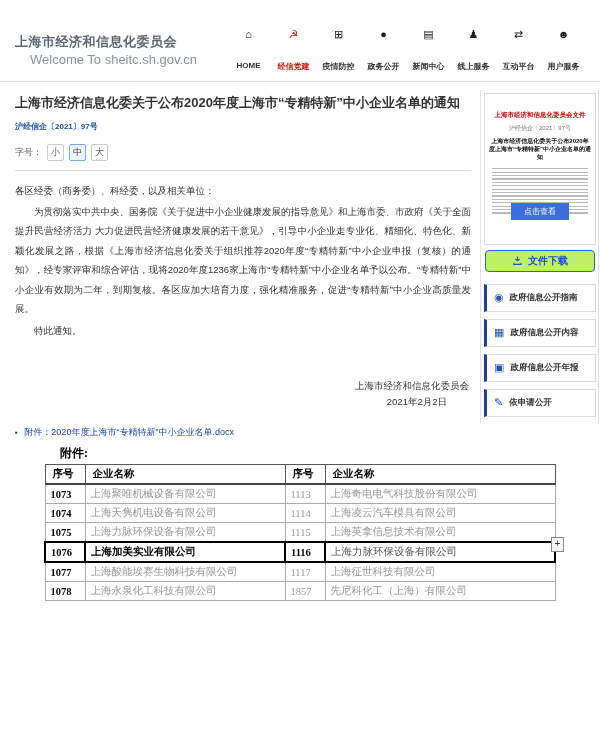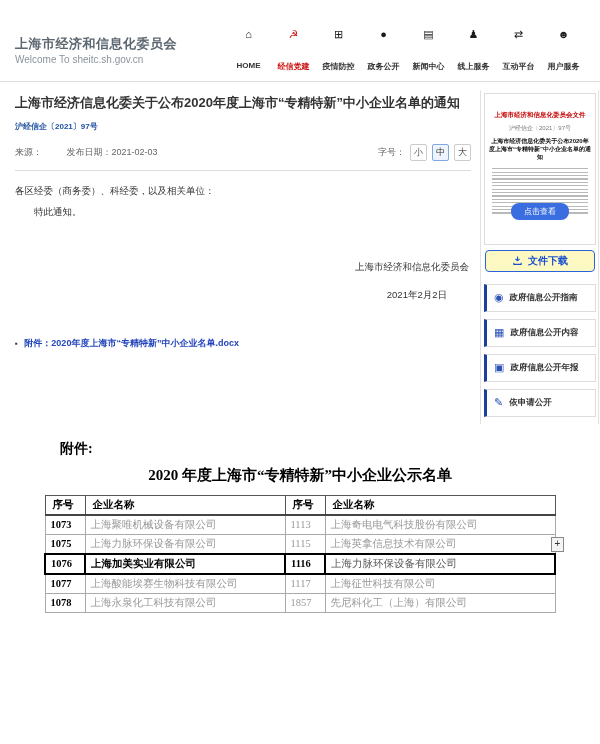--- a/index.html
+++ b/index.html
@@ -3,21 +3,21 @@
 <meta charset="utf-8">
 <style>
   html,body{margin:0;padding:0;background:#fff;}
   .page{width:600px;height:744px;position:relative;overflow:hidden;background:#fff;
         font-family:"Liberation Sans",sans-serif;color:#333;}
 
   
   .topbar{display:flex;justify-content:space-between;align-items:center;
           padding:28px 14px 9px 15px;border-bottom:1px solid #ddd;}
   .brand-cn{font-size:13px;font-weight:bold;color:#5b6670;letter-spacing:.5px;}
-  .brand-en{font-size:10px;color:#8a949c;margin-top:1px;}
+  .brand-en{font-size:13px;color:#8a949c;margin-top:1px;margin-left:15px;}
   .mainnav{display:flex;}
   .navitem{width:45px;text-align:center;cursor:pointer;}
   .navitem .nicon{display:block;font-size:11px;line-height:12px;color:#1b1b1b;}
   .navitem .nlabel{display:block;font-size:8px;font-weight:bold;color:#333;margin-top:21px;}
   .navitem.active .nicon,.navitem.active .nlabel{color:#cc1414;}
 
   
   .main{display:flex;align-items:flex-start;padding:8px 1px 0 15px;}
   .content{width:456px;}
   .aside{width:112px;margin-left:9px;border-left:1px solid #e2e2e2;border-right:1px solid #e2e2e2;
@@ -32,45 +32,45 @@
   .a-meta-right{display:flex;align-items:center;}
   .size-box{width:15px;height:15px;border:1px solid #ccc;border-radius:2px;font-size:9px;
             display:inline-flex;align-items:center;justify-content:center;color:#555;
             margin-left:5px;background:#fff;cursor:pointer;}
   .size-box.selected{border-color:#7fa8e0;background:#eef4fd;color:#333;}
   .a-body{margin-top:10px;font-size:9.5px;color:#333;line-height:2.05;text-align:justify;}
   .a-body p{margin:0 0 2px;}
   .a-body p.indent{text-indent:2em;}
   .a-sign{margin-top:40px;display:flex;flex-direction:column;align-items:flex-end;
           font-size:9.5px;color:#333;padding-right:2px;}
-  .a-sign .sig-date{margin-top:15px;padding-right:22px;}
-  .a-attach{margin-top:35px;font-size:9px;font-weight:bold;}
+  .a-sign .sig-date{margin-top:3px;padding-right:22px;}
+  .a-attach{margin-top:17px;font-size:9px;font-weight:normal;}
   .a-attach .bullet{color:#333;margin-right:4px;font-size:8px;}
   .a-attach .alink{color:#2244bb;cursor:pointer;}
 
   
   .preview-card{border:1px solid #ddd;background:#fff;position:relative;padding:5px 4px 30px;margin:1px 0 5px;}
   .mini-doc-title{color:#c40000;font-weight:bold;font-size:6.5px;text-align:center;margin:12px 0 5px;line-height:1.25;}
   .mini-doc-num{font-size:6px;color:#777;text-align:center;margin-bottom:5px;}
   .mini-doc-heading{font-size:6px;font-weight:bold;color:#111;text-align:center;line-height:1.3;margin-bottom:4px;}
   .mini-doc-lines{height:48px;background:repeating-linear-gradient(to bottom,#fff 0 2.2px,#b9b9b9 2.2px 3.4px);
                   margin:2px 3px 0;}
   .view-btn{position:absolute;left:50%;transform:translateX(-50%);bottom:24px;background:#3a6ee0;color:#fff;
-            font-size:8px;padding:3px 13px;border-radius:8px;white-space:nowrap;cursor:pointer;}
+            font-size:8px;padding:3px 13px;border-radius:0;white-space:nowrap;cursor:pointer;}
   .download-btn{display:flex;align-items:center;justify-content:center;gap:5px;border:1px solid #2a62d9;
-                border-radius:4px;background:#fef9c3;color:#1a50d0;font-weight:bold;font-size:10px;
+                border-radius:4px;background:#bef264;color:#1a50d0;font-weight:bold;font-size:10px;
                 height:20px;margin:0 1px 12px;cursor:pointer;}
   .menu-item{position:relative;border:1px solid #ddd;border-left:3px solid #1d3f9e;background:#fff;height:26px;
              display:flex;align-items:center;gap:6px;padding-left:7px;margin-bottom:7px;cursor:pointer;}
   .menu-item .micon{color:#2a52b5;font-size:11px;line-height:11px;}
   .menu-item .mlabel{font-size:8.5px;font-weight:bold;color:#333;}
 
   
   .docx{font-family:"Liberation Serif",serif;}
-  .attach-label{font-size:14px;color:#000;margin:16px 0 2px 60px;font-weight:bold;}
+  .attach-label{font-size:12px;color:#000;margin:6px 0 2px 60px;font-weight:bold;}
   .doc-table-title{text-align:center;font-size:15px;font-weight:bold;color:#000;margin:8px 0 10px;}
   table.doc-table{border-collapse:collapse;margin:0 auto;width:510px;font-size:10.5px;table-layout:fixed;}
   .doc-table th{border:1px solid #555;border-bottom:2px solid #444;font-weight:bold;color:#000;
                 text-align:left;padding:2px 7px;}
   .doc-table td{border:1px solid #aaa;padding:2px 5px;white-space:nowrap;overflow:hidden;}
   .doc-table col.c-no{width:40px;}
   .doc-table col.c-name1{width:200px;}
   .doc-table col.c-name2{width:230px;}
   .doc-table td.no-l{font-weight:bold;color:#000;}
   .doc-table td.no-r{color:#999;}
@@ -128,34 +128,31 @@
     </nav>
   </div>
 
   <div class="main">
 
     <div class="content">
       <div class="a-title">上海市经济信息化委关于公布2020年度上海市“专精特新”中小企业名单的通知</div>
       <div class="a-docnum">沪经信企〔2021〕97号</div>
 
       <div class="a-meta">
-        <div class="a-meta-left">
-          <span>来源：</span>
-          <span>发布日期：2021-02-03</span>
-        </div>
         <div class="a-meta-right">
           <span>字号：</span>
           <span class="size-box">小</span>
           <span class="size-box selected">中</span>
           <span class="size-box">大</span>
         </div>
       </div>
 
       <div class="a-body">
         <p>各区经委（商务委）、科经委，以及相关单位：</p>
+        <p class="indent">为贯彻落实中共中央、国务院《关于促进中小企业健康发展的指导意见》和上海市委、市政府《关于全面提升民营经济活力 大力促进民营经济健康发展的若干意见》，引导中小企业走专业化、精细化、特色化、新颖化发展之路，根据《上海市经济信息化委关于组织推荐2020年度“专精特新”中小企业申报（复核）的通知》，经专家评审和综合评估，现将2020年度1236家上海市“专精特新”中小企业名单予以公布。“专精特新”中小企业有效期为二年，到期复核。各区应加大培育力度，强化精准服务，促进“专精特新”中小企业高质量发展。</p>
         <p class="indent">特此通知。</p>
       </div>
 
       <div class="a-sign">
         <div>上海市经济和信息化委员会</div>
         <div class="sig-date">2021年2月2日</div>
       </div>
 
       <div class="a-attach">
         <span class="bullet">▪</span>
@@ -193,21 +190,20 @@
       </div>
       <div class="menu-item">
         <span class="micon">✎</span>
         <span class="mlabel">依申请公开</span>
       </div>
     </div>
   </div>
 
   <div class="docx">
     <div class="attach-label">附件:</div>
-    <div class="doc-table-title">2020 年度上海市“专精特新”中小企业公示名单</div>
 
     <table class="doc-table">
       <colgroup>
           <col class="c-no">
           <col class="c-name1">
           <col class="c-no">
           <col class="c-name2">
         </colgroup>
       <tbody>
           <tr>
@@ -216,20 +212,26 @@
         <th>序号</th>
         <th>企业名称</th>
       </tr>
       <tr>
         <td class="no-l">1073</td>
         <td class="name">上海聚唯机械设备有限公司</td>
         <td class="no-r">1113</td>
         <td class="name">上海奇电电气科技股份有限公司</td>
       </tr>
       <tr>
+        <td class="no-l">1074</td>
+        <td class="name">上海天隽机电设备有限公司</td>
+        <td class="no-r">1114</td>
+        <td class="name">上海凌云汽车模具有限公司</td>
+      </tr>
+      <tr>
         <td class="no-l">1075</td>
         <td class="name">上海力脉环保设备有限公司</td>
         <td class="no-r">1115</td>
         <td class="name">上海英拿信息技术有限公司</td>
       </tr>
       <tr class="hl">
         <td class="no-l">1076</td>
         <td class="name name-l">上海加美实业有限公司</td>
         <td class="no-r">1116</td>
         <td class="name name-r">上海力脉环保设备有限公司</td>

